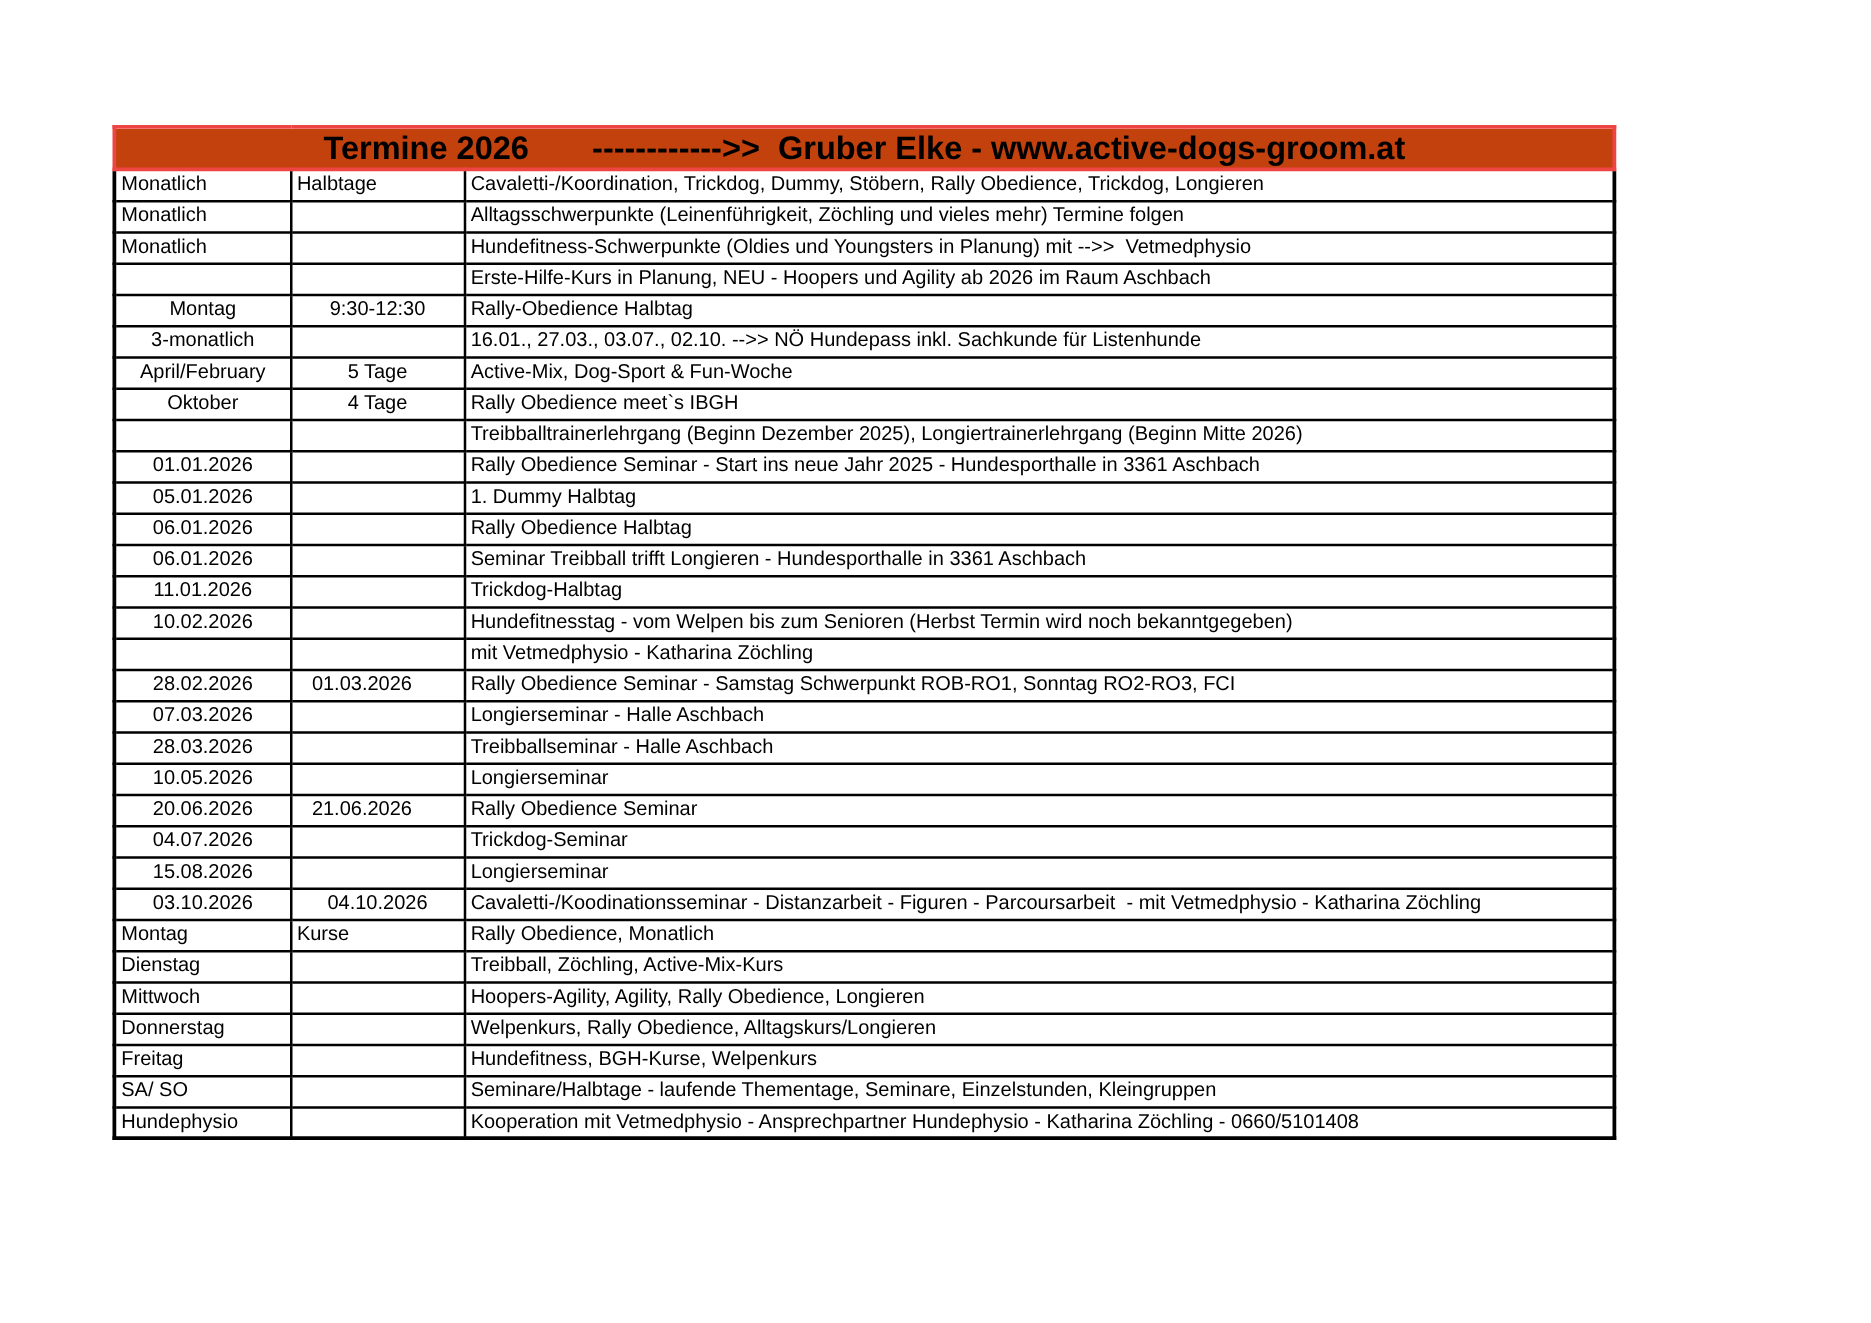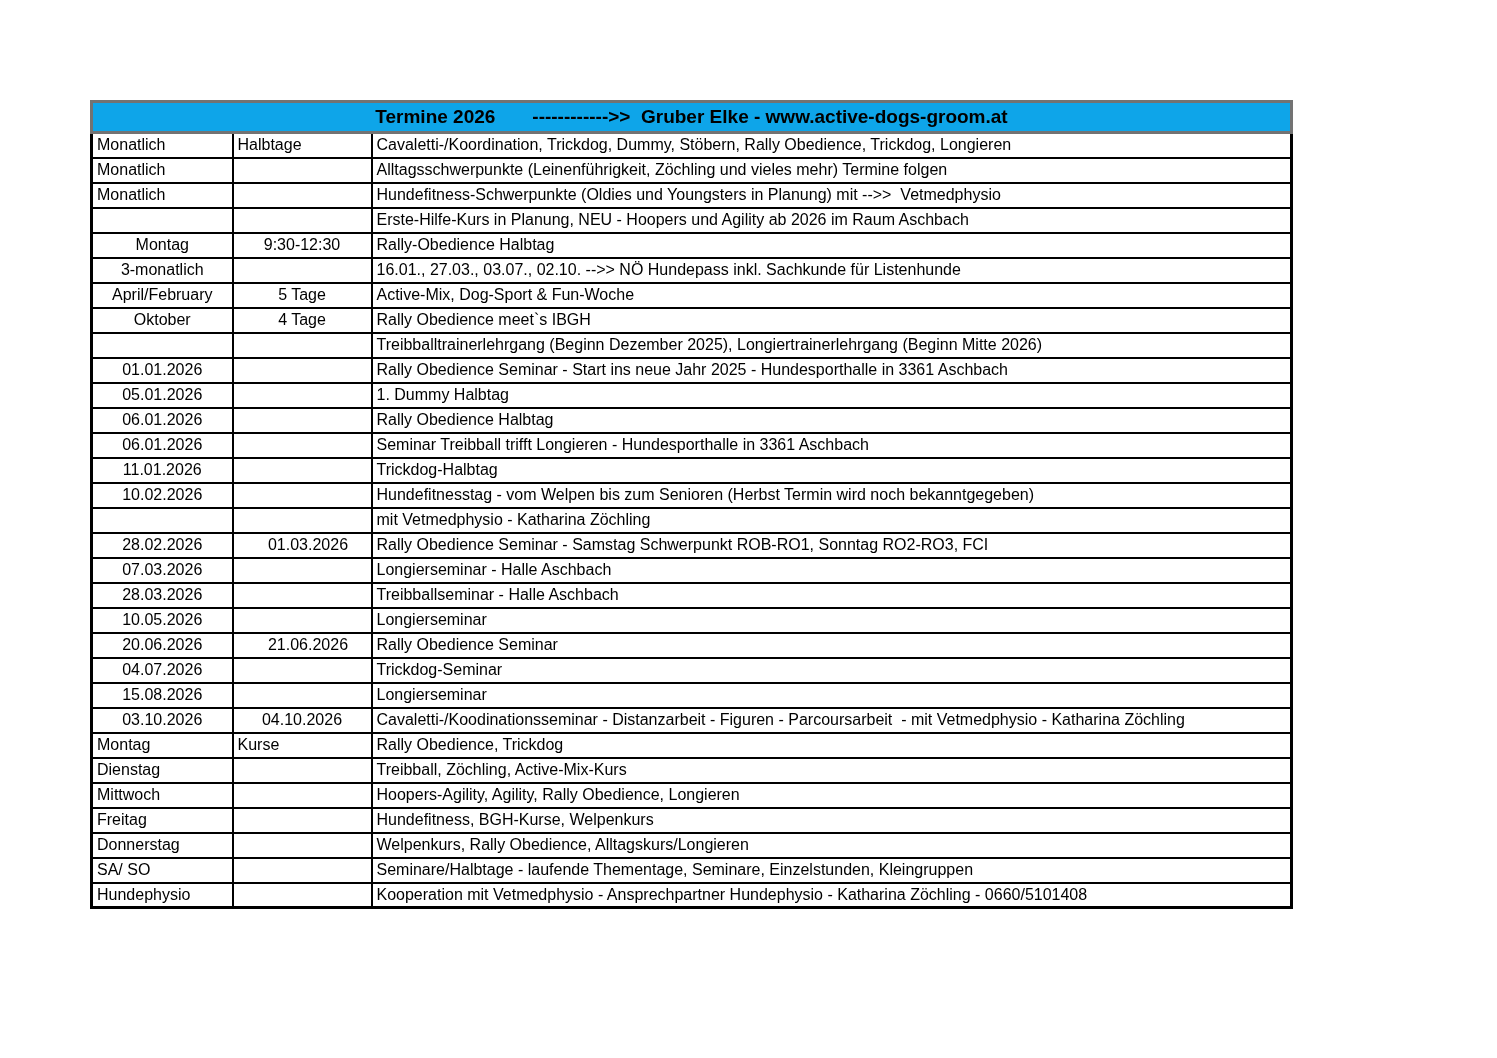--- a/index.html
+++ b/index.html
@@ -17,44 +17,44 @@
   table.termine {
     border-collapse: collapse;
     table-layout: fixed;
     width: 100%;
     border: 3px solid #000;
   }
   col.c1 { width: 141px; }
   col.c2 { width: 139px; }
   col.c3 { width: auto; }
   th.title-cell {
-    background: #0ea5e9;
-    border: 3px solid #737373;
+    background: #c2410c;
+    border: 3px solid #ef4444;
     height: 31px;
-    font-size: 19px;
+    font-size: 26px;
     font-weight: bold;
     color: #000;
     text-align: center;
     white-space: pre;
     overflow: hidden;
   }
   td {
     border: 2px solid #000;
     height: 25px;
     font-size: 16px;
     color: #000;
     padding: 0 4px;
     white-space: pre;
     overflow: hidden;
     vertical-align: middle;
     line-height: 1.1;
   }
   td.align-left   { text-align: left; }
   td.align-center { text-align: center; }
-  td.align-right  { text-align: center; padding-left: 16px; }
+  td.align-right  { text-align: left; padding-left: 16px; }
 </style>
 </head>
 <body>
 
 <div class="sheet">
   <table class="termine">
     <colgroup>
       <col class="c1">
         <col class="c2">
         <col class="c3">
@@ -181,41 +181,41 @@
     <td class="align-left">Longierseminar</td>
   </tr>
         <tr>
     <td class="align-center">03.10.2026</td>
     <td class="align-center">04.10.2026</td>
     <td class="align-left">Cavaletti-/Koodinationsseminar - Distanzarbeit - Figuren - Parcoursarbeit  - mit Vetmedphysio - Katharina Zöchling</td>
   </tr>
         <tr>
     <td class="align-left">Montag</td>
     <td class="align-left">Kurse</td>
-    <td class="align-left">Rally Obedience, Trickdog</td>
+    <td class="align-left">Rally Obedience, Monatlich</td>
   </tr>
         <tr>
     <td class="align-left">Dienstag</td>
     <td class="align-left"></td>
     <td class="align-left">Treibball, Zöchling, Active-Mix-Kurs</td>
   </tr>
         <tr>
     <td class="align-left">Mittwoch</td>
     <td class="align-left"></td>
     <td class="align-left">Hoopers-Agility, Agility, Rally Obedience, Longieren</td>
   </tr>
         <tr>
+    <td class="align-left">Donnerstag</td>
+    <td class="align-left"></td>
+    <td class="align-left">Welpenkurs, Rally Obedience, Alltagskurs/Longieren</td>
+  </tr>
+        <tr>
     <td class="align-left">Freitag</td>
     <td class="align-left"></td>
     <td class="align-left">Hundefitness, BGH-Kurse, Welpenkurs</td>
-  </tr>
-        <tr>
-    <td class="align-left">Donnerstag</td>
-    <td class="align-left"></td>
-    <td class="align-left">Welpenkurs, Rally Obedience, Alltagskurs/Longieren</td>
   </tr>
         <tr>
     <td class="align-left">SA/ SO</td>
     <td class="align-left"></td>
     <td class="align-left">Seminare/Halbtage - laufende Thementage, Seminare, Einzelstunden, Kleingruppen</td>
   </tr>
         <tr>
     <td class="align-left">Hundephysio</td>
     <td class="align-left"></td>
     <td class="align-left">Kooperation mit Vetmedphysio - Ansprechpartner Hundephysio - Katharina Zöchling - 0660/5101408</td>

